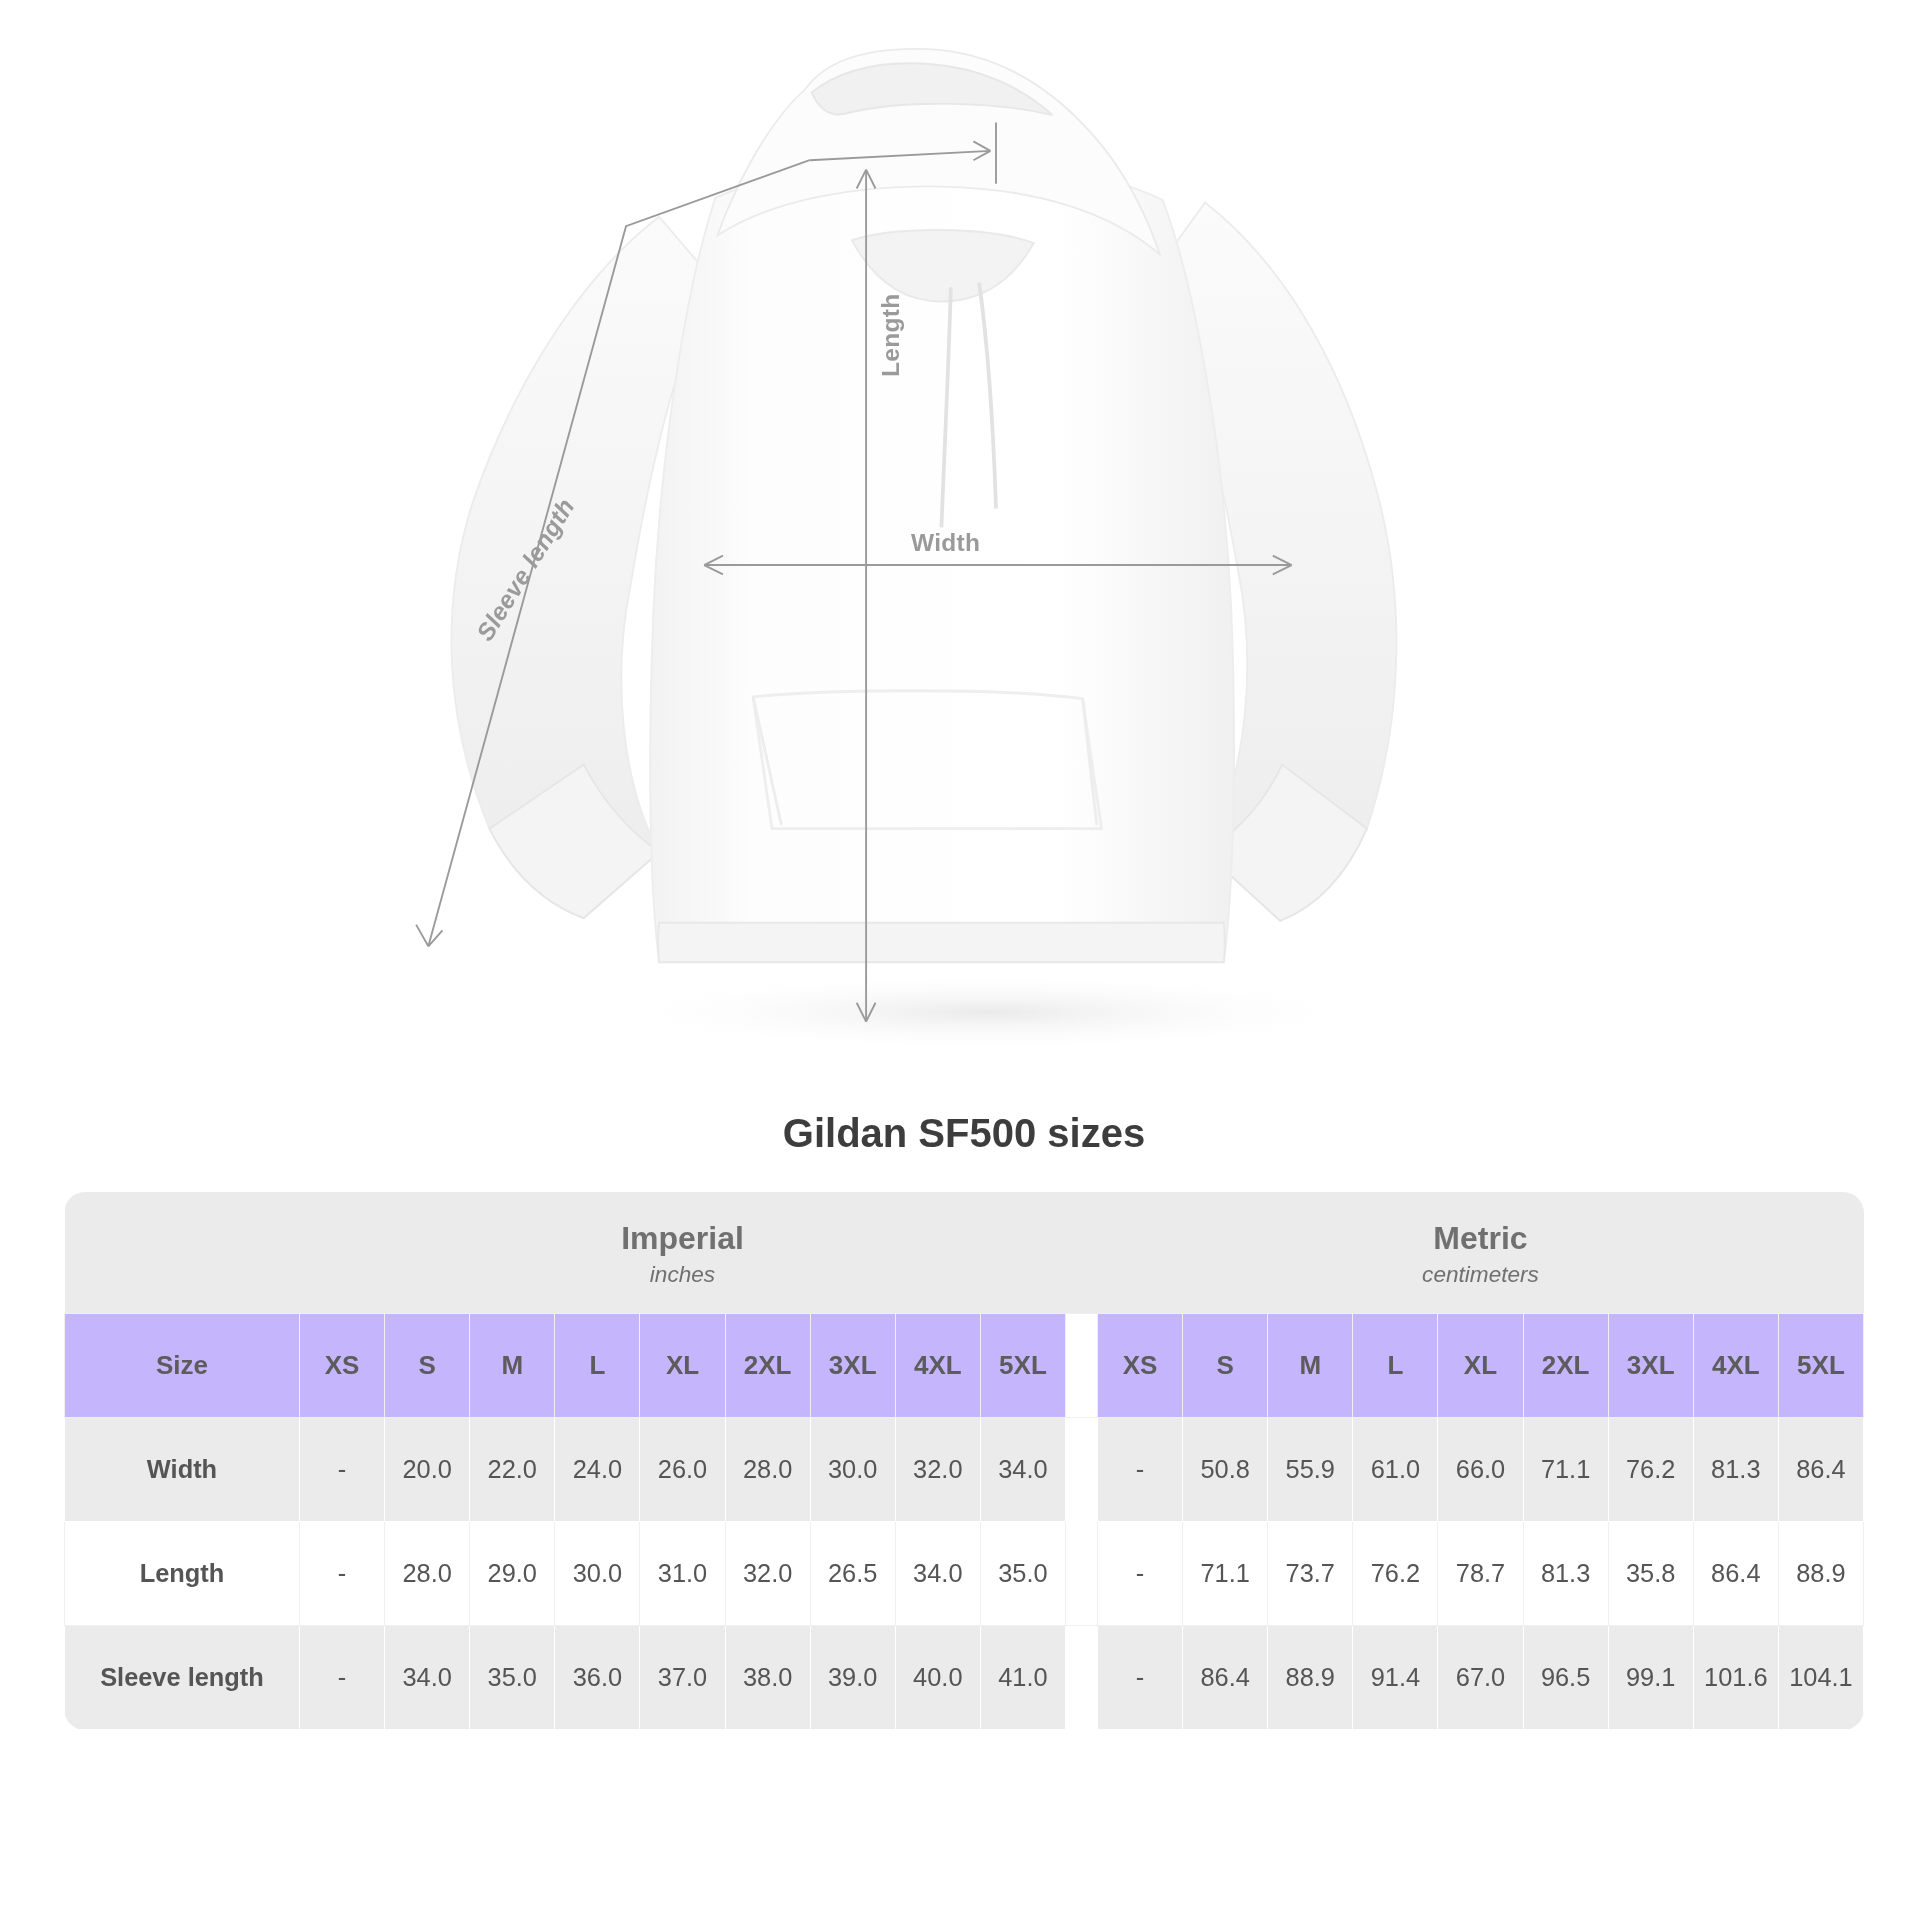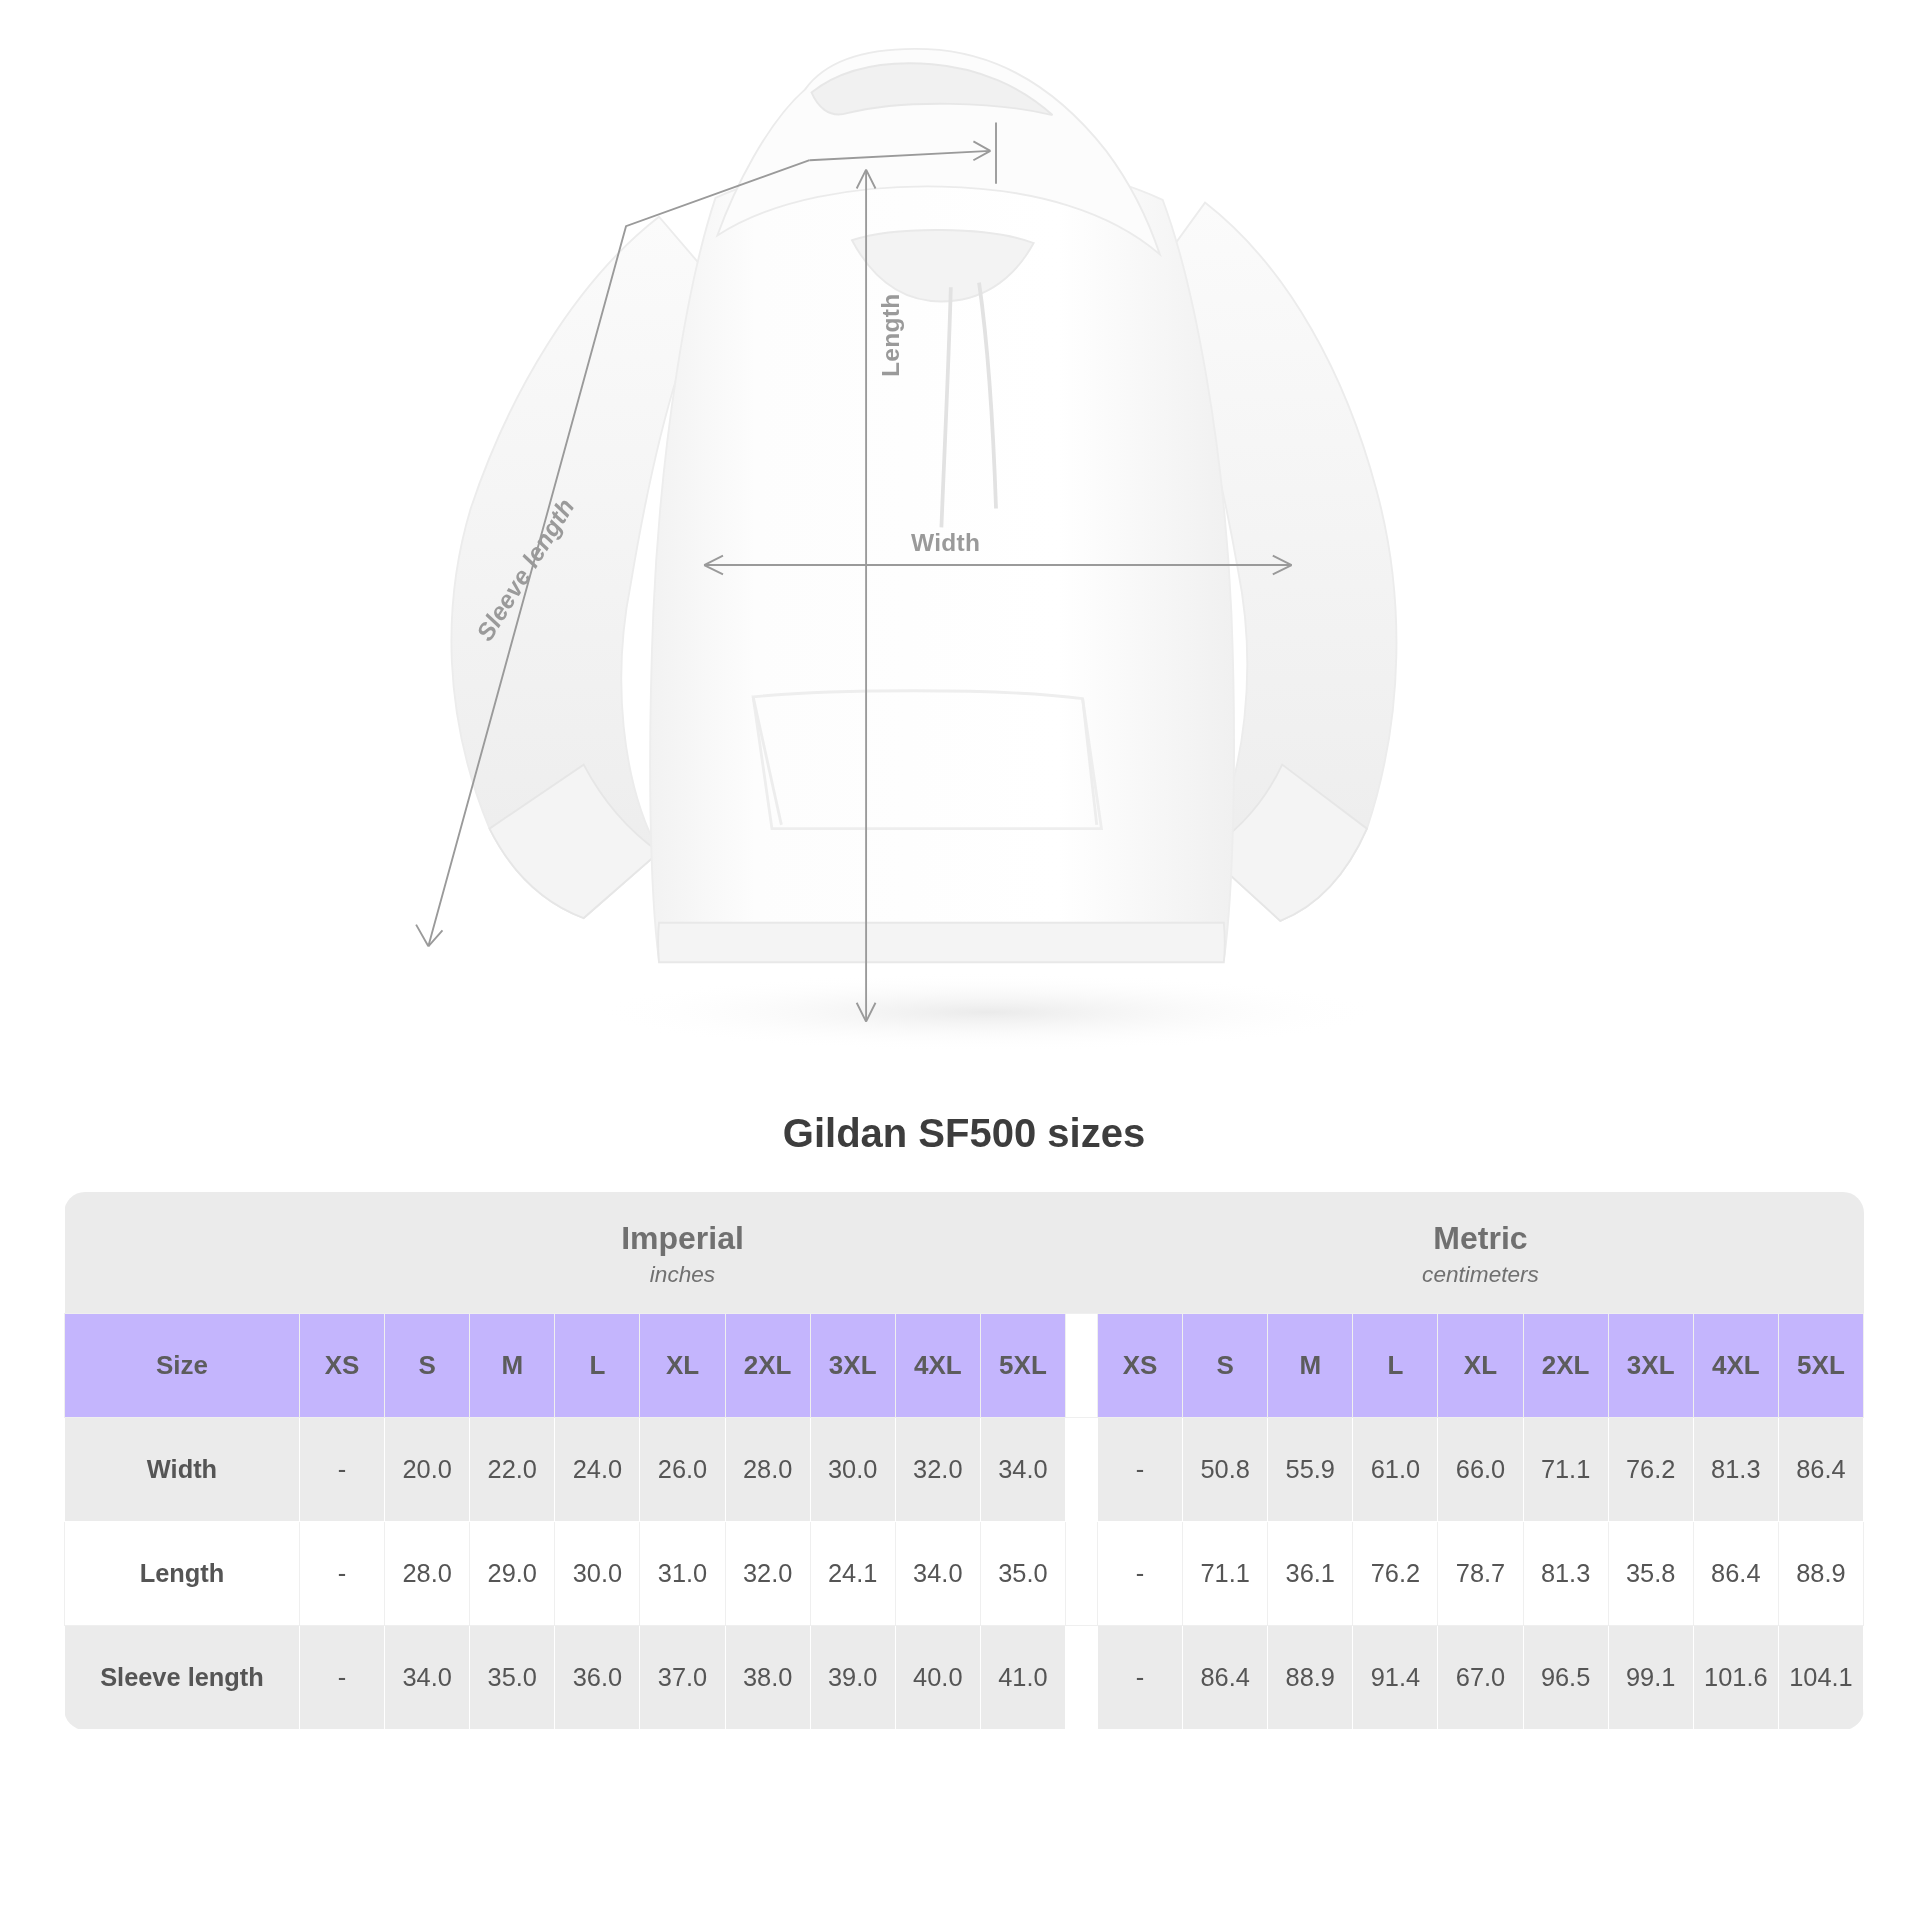--- a/index.html
+++ b/index.html
@@ -300,27 +300,27 @@
         </tr>
 
         <tr class="row-odd">
           <td class="rowhead">Length</td>
           <td>-</td>
           <td>28.0</td>
           <td>29.0</td>
           <td>30.0</td>
           <td>31.0</td>
           <td>32.0</td>
-          <td>24.1</td>
+          <td>26.5</td>
           <td>34.0</td>
           <td>35.0</td>
           <td class="spacer"></td>
           <td>-</td>
           <td>71.1</td>
-          <td>36.1</td>
+          <td>73.7</td>
           <td>76.2</td>
           <td>78.7</td>
           <td>81.3</td>
           <td>35.8</td>
           <td>86.4</td>
           <td>88.9</td>
         </tr>
 
         <tr class="row-even">
           <td class="rowhead">Sleeve length</td>

